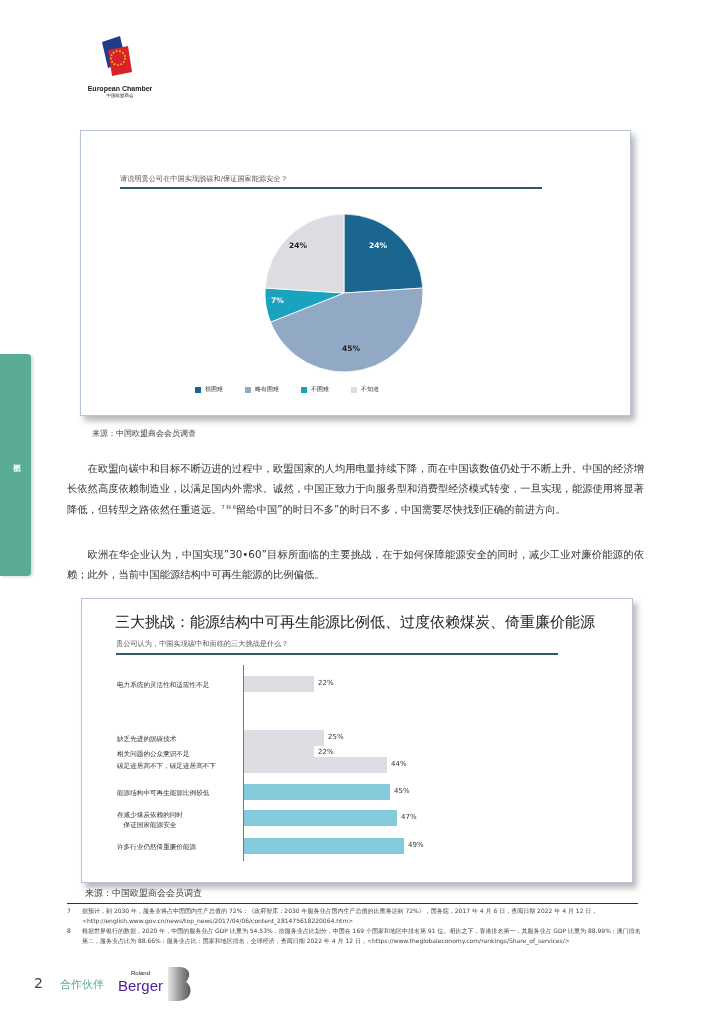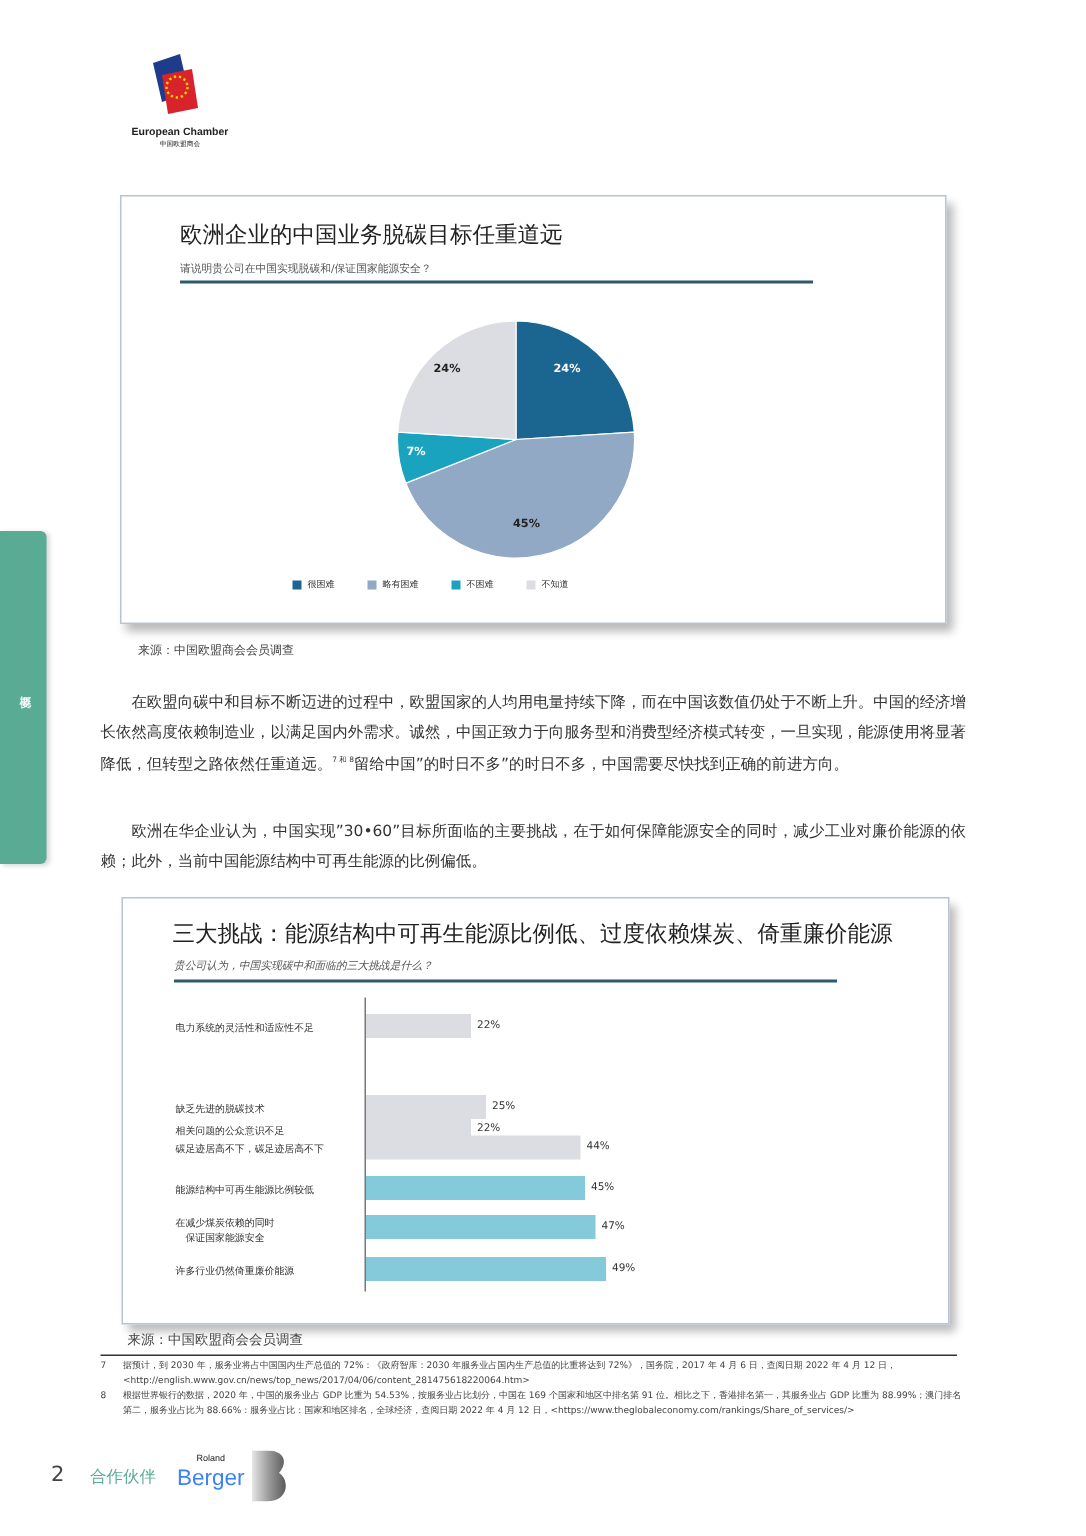--- a/index.html
+++ b/index.html
@@ -49,59 +49,58 @@
 
   .source { position: absolute; font-size: 8px; color: #444; }
 
   .body-text {
     position: absolute; left: 67px; width: 577px; font-size: 10.3px; line-height: 19.5px; color: #333;
     text-indent: 2em; text-align: justify;
   }
   .body-text sup { font-size: 5px; }
 
   .card2 .card-title { top: 14px; left: 33px; }
-  .card2 .card-sub { top: 40px; left: 34px; font-style: italic; }
+  .card2 .card-sub { top: 40px; left: 34px; }
   .card2 .card-rule { top: 54px; left: 34px; width: 442px; }
 
   .bar-axis { position: absolute; left: 161px; top: 66px; width: 1px; height: 196px; background: #777; }
   .bar-row { position: absolute; left: 0; height: 18px; width: 550px; text-align: center; }
   .bar-label { position: absolute; left: 35px; font-size: 6.6px; color: #333; line-height: 10px; }
   .bar { position: absolute; left: 162px; height: 16px; }
   .bar-value { position: absolute; font-size: 7px; color: #333; top: 3px; }
 
   .hr { position: absolute; left: 67px; top: 903px; width: 571px; height: 1px; background: #333; }
   .footnotes { position: absolute; left: 67px; top: 906px; width: 575px; font-size: 6px; line-height: 10px; color: #444; }
   .fn { display: flex; }
   .fn-num { width: 15px; flex: none; }
 
   .footer-page { position: absolute; left: 34px; top: 975px; font-size: 14px; color: #444; }
   .footer-partner { position: absolute; left: 60px; top: 977px; font-size: 11px; color: #5aab94; }
   .rb-roland { position: absolute; left: 131px; top: 970px; font-size: 6px; color: #222; font-family: "Liberation Sans", sans-serif; }
-  .rb-berger { position: absolute; left: 118px; top: 977px; font-size: 15px; color: #3b82f6; font-family: "Liberation Sans", sans-serif; }
+  .rb-berger { position: absolute; left: 118px; top: 977px; font-size: 15px; color: #4c1d95; font-family: "Liberation Sans", sans-serif; }
   .rb-mark { position: absolute; left: 168px; top: 967px; }
 </style>
 </head>
 <body>
 
 <div class="logo">
   <svg width="80" height="48" viewBox="0 0 80 48">
     <polygon points="22,6 40,0 46,26 28,32" fill="#1f3c8c"></polygon>
     <polygon points="28,14 48,10 52,36 32,40" fill="#d8232a"></polygon>
     <circle cx="38" cy="22" r="7" fill="none" stroke="#f5d200" stroke-width="1.6" stroke-dasharray="1.6 1.8"></circle>
   </svg>
   <div class="logo-text">European Chamber</div>
   <div class="logo-sub">中国欧盟商会</div>
 </div>
 
 <div class="side-tab">
   <span>概要</span>
 </div>
 
 <div class="card card1">
-  <div class="card-title">欧洲企业的中国业务脱碳目标任重道远</div>
   <div class="card-sub">请说明贵公司在中国实现脱碳和/保证国家能源安全？</div>
   <div class="card-rule"></div>
 
   <div class="pie-wrap">
     <svg width="160" height="160" viewBox="-80 -80 160 160">
 
       <path d="M0,0 L0,-79 A79,79 0 0,1 78.85,-4.96 Z" fill="#1b6591" stroke="#fff" stroke-width="0.8"></path>
 
       <path d="M0,0 L78.85,-4.96 A79,79 0 0,1 -73.45,29.08 Z" fill="#91a9c4" stroke="#fff" stroke-width="0.8"></path>
 

